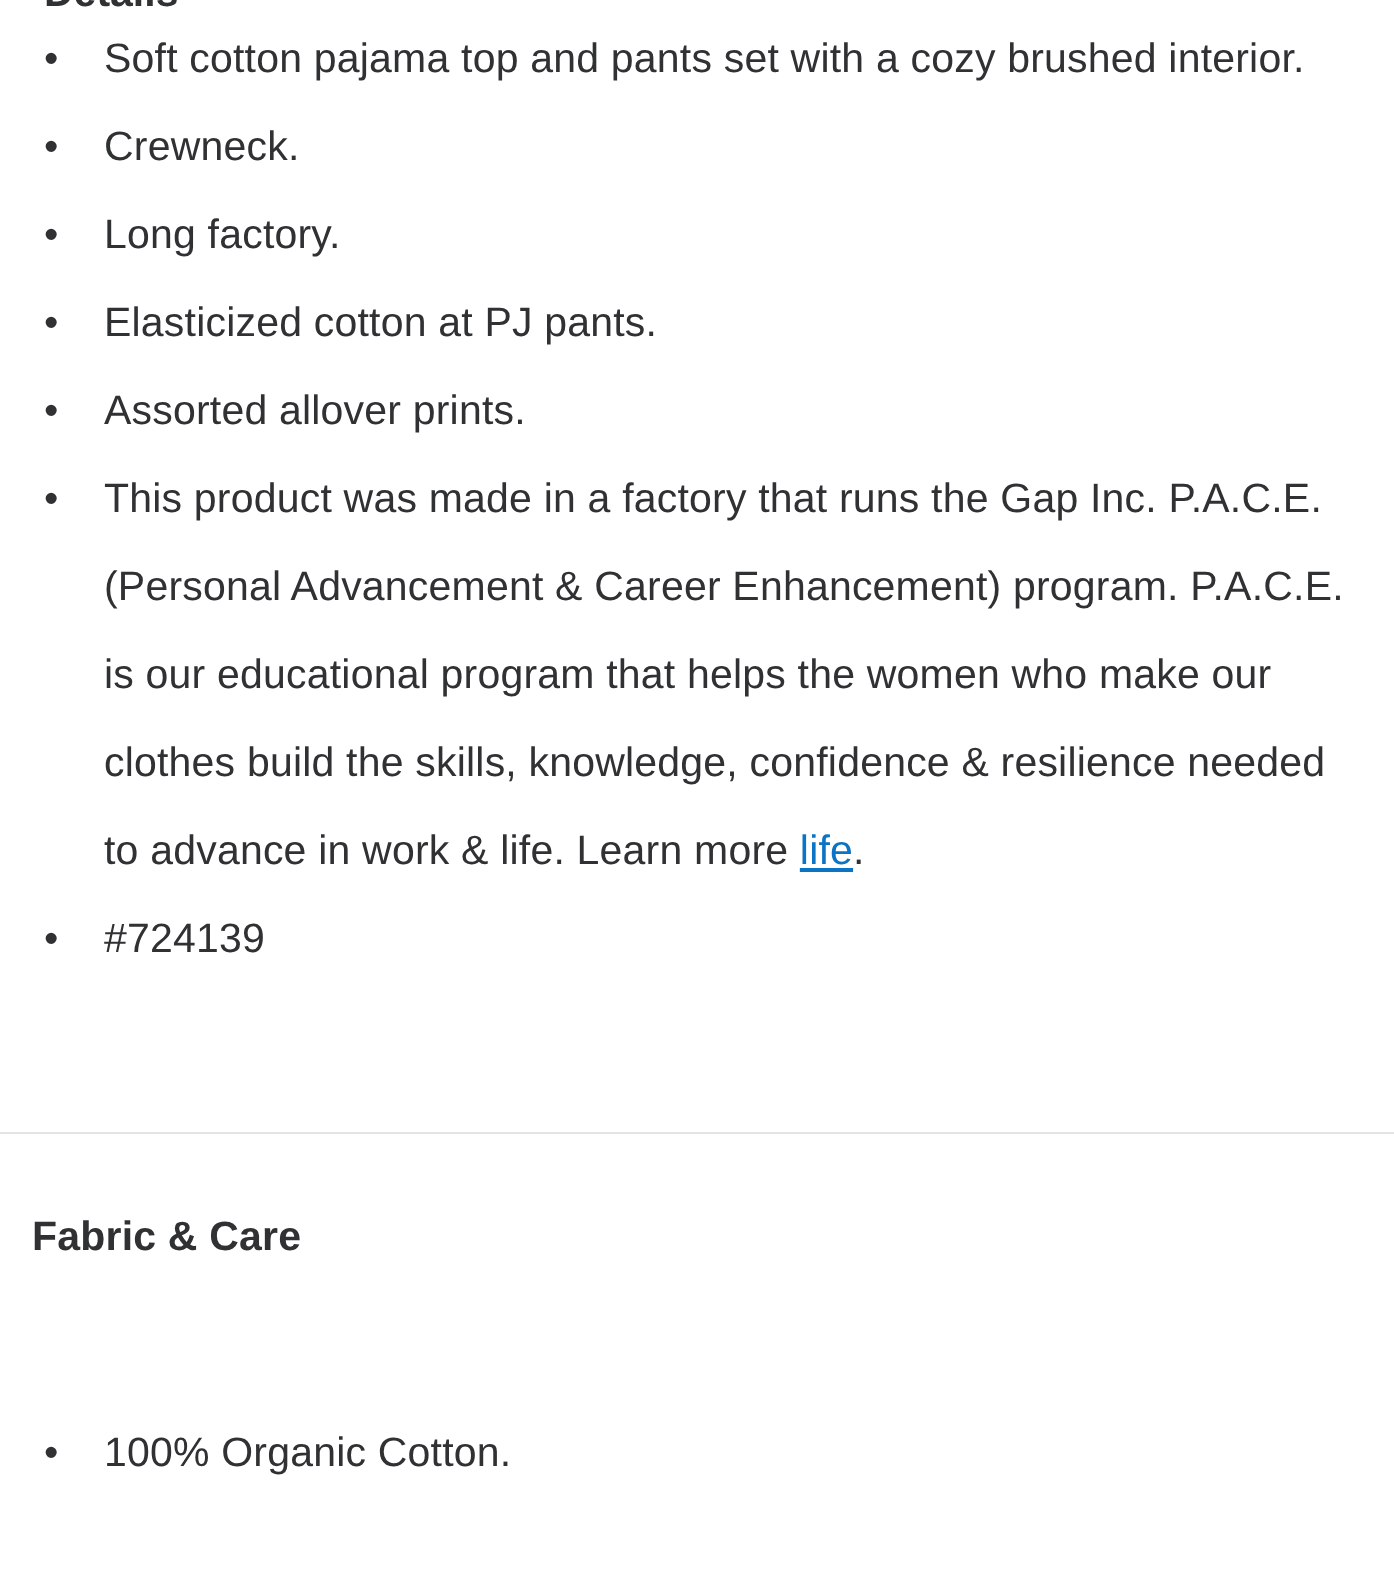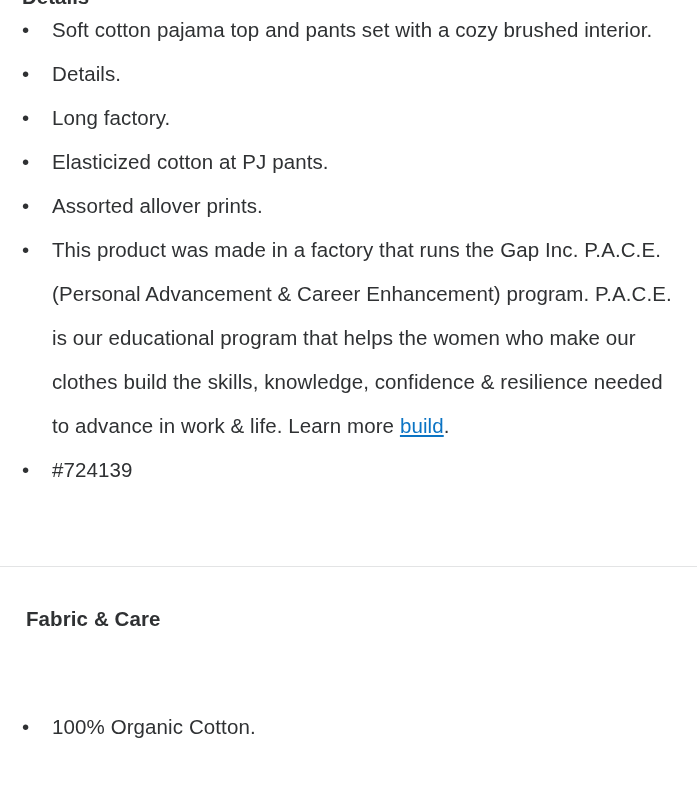--- a/index.html
+++ b/index.html
@@ -77,21 +77,21 @@
     margin: 0;
   }
   .spacer-lg { height: 74px; }
   .spacer-mid { height: 40px; }
 
   
   .section-heading {
     font-size: 20.5px;
     font-weight: bold;
     color: #2f3133;
-    padding: 0 26px;
+    padding: 0 16px;
     letter-spacing: 0.1px;
   }
 </style>
 </head>
 <body>
 
 <div class="page">
 
   <div class="clipped-top">
     <div class="ghost">Details</div>
@@ -99,41 +99,41 @@
 
   <div class="details">
 
     <div class="bullet-row">
       <span class="bullet-mark">•</span>
       <span class="bullet-text">Soft cotton pajama top and pants set with a cozy brushed interior.</span>
     </div>
 
     <div class="bullet-row">
       <span class="bullet-mark">•</span>
-      <span class="bullet-text">Details.</span>
+      <span class="bullet-text">Crewneck.</span>
     </div>
 
     <div class="bullet-row">
       <span class="bullet-mark">•</span>
       <span class="bullet-text">Long factory.</span>
     </div>
 
     <div class="bullet-row">
       <span class="bullet-mark">•</span>
       <span class="bullet-text">Elasticized cotton at PJ pants.</span>
     </div>
 
     <div class="bullet-row">
       <span class="bullet-mark">•</span>
       <span class="bullet-text">Assorted allover prints.</span>
     </div>
 
     <div class="bullet-row">
       <span class="bullet-mark">•</span>
-      <span class="bullet-text"><span>This product was made in a factory that runs the Gap Inc. P.A.C.E. (Personal Advancement &amp; Career Enhancement) program. P.A.C.E. is our educational program that helps the women who make our clothes build the skills, knowledge, confidence &amp; resilience needed to advance in work &amp; life. Learn more </span><a class="link">build</a><span>.</span></span>
+      <span class="bullet-text"><span>This product was made in a factory that runs the Gap Inc. P.A.C.E. (Personal Advancement &amp; Career Enhancement) program. P.A.C.E. is our educational program that helps the women who make our clothes build the skills, knowledge, confidence &amp; resilience needed to advance in work &amp; life. Learn more </span><a class="link">life</a><span>.</span></span>
     </div>
 
     <div class="bullet-row">
       <span class="bullet-mark">•</span>
       <span class="bullet-text">#724139</span>
     </div>
 
   </div>
 
   <div class="spacer-lg"></div>

